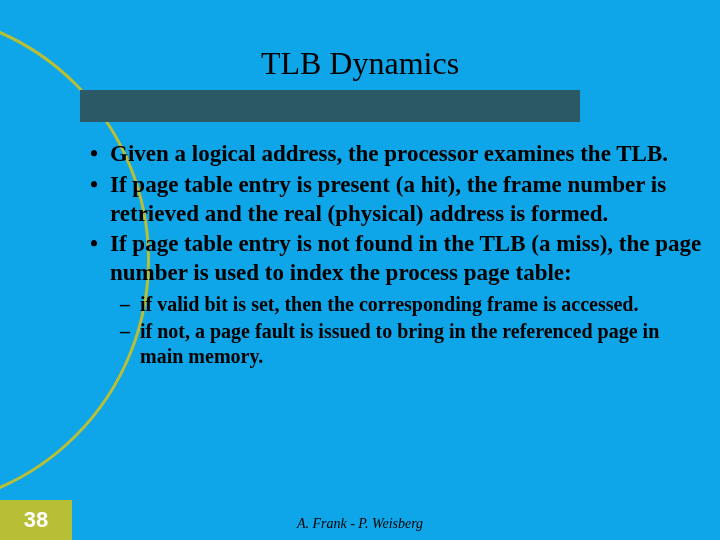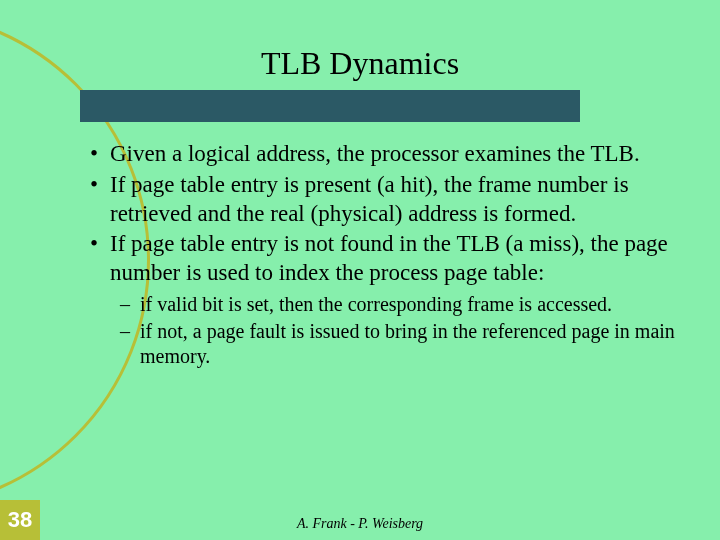--- a/index.html
+++ b/index.html
@@ -1,29 +1,29 @@
 <!DOCTYPE html>
 <html><head>
 <meta charset="utf-8">
 <style>
   * { margin: 0; padding: 0; box-sizing: border-box; }
   html, body { width: 720px; height: 540px; font-family: "Times New Roman", Times, serif; background: #fff; }
-  .slide { position: relative; width: 720px; height: 540px; background: #86efac; overflow: hidden; }
+  .slide { position: relative; width: 720px; height: 540px; background: #0ea5e9; overflow: hidden; }
   .title-area { position: absolute; top: 45px; left: 0; right: 0; text-align: center; }
   .title { font-size: 32px; color: #000; }
   .accent-bar { position: absolute; top: 90px; left: 80px; width: 500px; height: 32px; background: #2b5965; }
   .arc { position: absolute; top: 10px; left: -350px; width: 500px; height: 500px; border: 3px solid #b7bf37; border-radius: 50%; background: transparent; clip-path: inset(0 0 0 350px); }
   .content { position: absolute; top: 140px; left: 85px; right: 15px; color: #000; }
-  .bullet-list { list-style: none; }
+  .bullet-list { list-style: none; font-weight: bold; }
   .bullet-list > li { position: relative; padding-left: 25px; font-size: 23px; line-height: 1.25; margin-bottom: 2px; }
   .bullet-list > li::before { content: "•"; position: absolute; left: 5px; top: 0; font-size: 23px; }
   .sub-list { list-style: none; margin-top: 4px; }
   .sub-list > li { position: relative; padding-left: 30px; font-size: 20px; line-height: 1.25; margin-bottom: 2px; }
   .sub-list > li::before { content: "–"; position: absolute; left: 10px; top: 0; }
-  .slide-number-box { position: absolute; bottom: 0; left: 0; width: 40px; height: 40px; background: #b7bf37; display: flex; align-items: center; justify-content: center; }
+  .slide-number-box { position: absolute; bottom: 0; left: 0; width: 72px; height: 40px; background: #b7bf37; display: flex; align-items: center; justify-content: center; }
   .slide-number { color: #fff; font-family: Arial, sans-serif; font-size: 22px; font-weight: bold; }
   .footer { position: absolute; bottom: 8px; left: 0; right: 0; text-align: center; font-size: 14px; color: #000; font-style: italic; }
 </style>
 </head>
 <body>
 
 <div class="slide">
   <div class="arc"></div>
 
   <div class="title-area">

